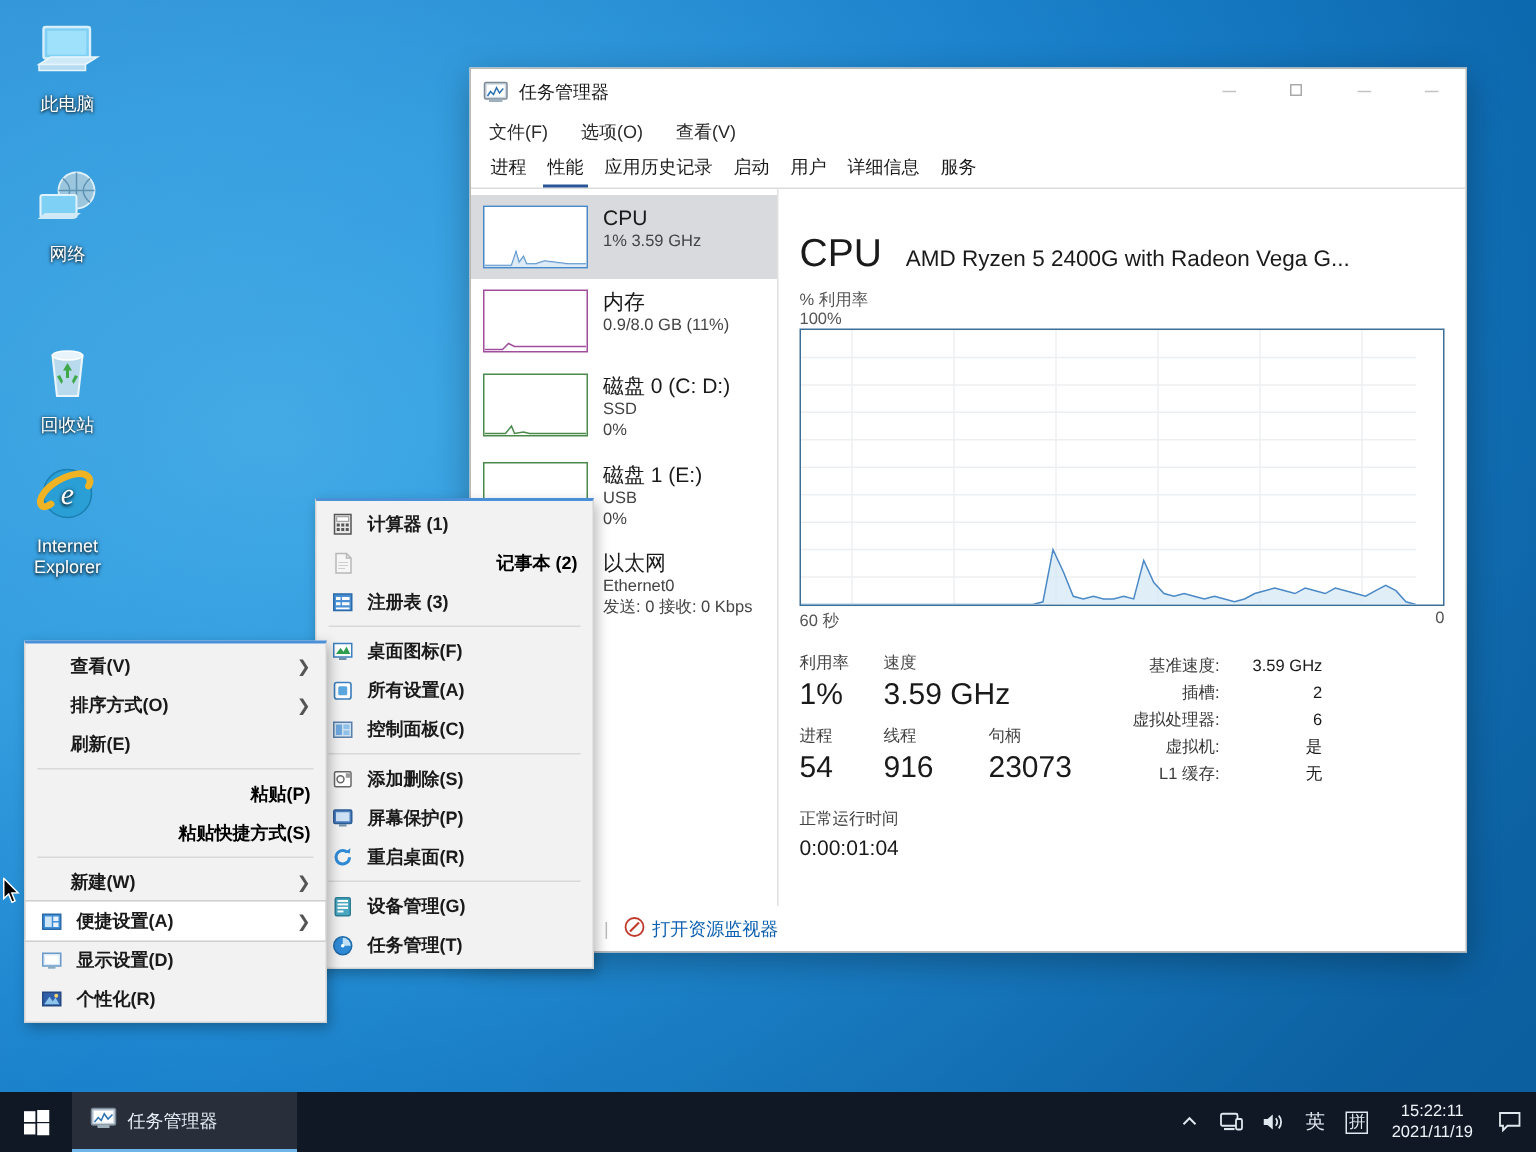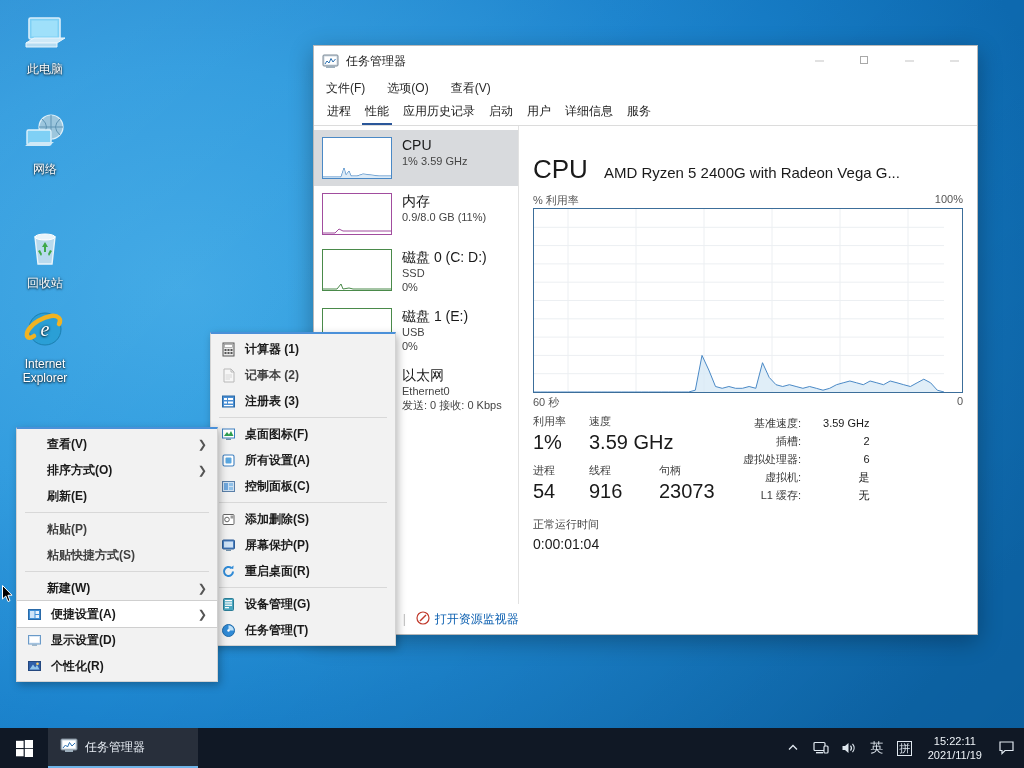--- a/index.html
+++ b/index.html
@@ -77,26 +77,26 @@
   .thumb.mem{ border-color:#a14d9e; }
   .thumb.disk{ border-color:#4a8a4a; }
   .thumb svg{ position:absolute; left:0; bottom:0; }
   .perf-meta .nm{ font-size:14px; color:#1a1a1a; line-height:17px; }
   .perf-meta .sub{ font-size:11px; color:#444; line-height:14px;}
   
   #tm-right{ flex:1; padding:10px 14px 0 14px; min-width:0; position:relative;}
   #cpu-head{ display:flex; align-items:baseline; gap:16px; }
   #cpu-head .big{ font-size:26px; color:#1a1a1a; line-height:30px;}
   #cpu-head .model{ font-size:15px; color:#1a1a1a; white-space:nowrap; overflow:hidden;margin-top:28px;}
-  #graph-labels{ display:flex; justify-content:space-between; font-size:11px; color:#555; margin-top:9px; }
+  #graph-labels{ display:flex; justify-content:space-between; font-size:11px; color:#555; margin-top:9px;flex-direction:column; }
   #graph{ height:185px; border:1px solid #3c6e9a; position:relative; background:#fff; overflow:hidden;}
   #graph .grid{ position:absolute; inset:0; }
   #graph svg{ position:absolute; left:0; top:0; }
   #graph-foot{ display:flex; justify-content:space-between; font-size:11px; color:#555; margin-top:2px;}
-  #stats{ display:flex; margin-top:4px; gap:4px; }
+  #stats{ display:flex; margin-top:14px; gap:16px; }
   #stats-left{ width:190px; }
   .sgroup{ display:flex; gap:14px; }
   .scol .lab{ font-size:11px;color:#444; line-height:15px;}
   .scol .val{ font-size:20px;color:#1a1a1a; line-height:26px;}
   .scol.w1{ min-width:42px; }
   .scol.w2{ min-width:56px; }
   #uptime{ margin-top:13px; }
   #uptime .lab{ font-size:11px;color:#444; }
   #uptime .val{ font-size:14px;color:#1a1a1a; line-height:25px;}
   #stats-right{ margin-left:16px; font-size:11px; color:#333; }
@@ -110,21 +110,21 @@
   #tm-foot .res{ color:#0b5fb0; display:flex; align-items:center; gap:5px;}
   
   .ctxmenu{
     position:absolute; background:#f2f2f2; border:1px solid #d3d3d3;
     box-shadow:2px 3px 8px rgba(0,0,0,.28); padding:2px 0; font-size:12px; color:#1a1a1a;font-weight:bold;
   }
   .ctxmenu .mi{ height:26px; display:flex; align-items:center; padding:0 10px 0 8px; position:relative;}
   .ctxmenu .mi .ic{ width:18px;height:16px; margin-right:8px; flex:none; display:flex;align-items:center;justify-content:center;}
   .ctxmenu .mi .txt{ flex:1; white-space:nowrap;}
   .ctxmenu .mi .arrow{ font-size:11px; color:#555; margin-left:18px;}
-  .ctxmenu .mi.dis .txt{ color:#404040; }
+  .ctxmenu .mi.dis .txt{ color:#000000;text-align:right; }
   .ctxmenu .mi.hl{ background:#ffffff; outline:1px solid #cfcfcf; }
   .ctxmenu .sepr{ height:1px; background:#d8d8d8; margin:3px 8px 3px 8px; }
   #ctx-desktop{ left:16px; top:427px; width:202px; border-top:2px solid #4a90d9;}
   #ctx-desktop .mi{ padding-left:30px; }
   #ctx-desktop .mi.hasicon{ padding-left:8px; }
   #ctx-tools{ left:210px; top:332px; width:186px; border-top:2px solid #4a90d9;}
   
   #cursor{ position:absolute; left:2px; top:585px; }
 </style>
 </head>

